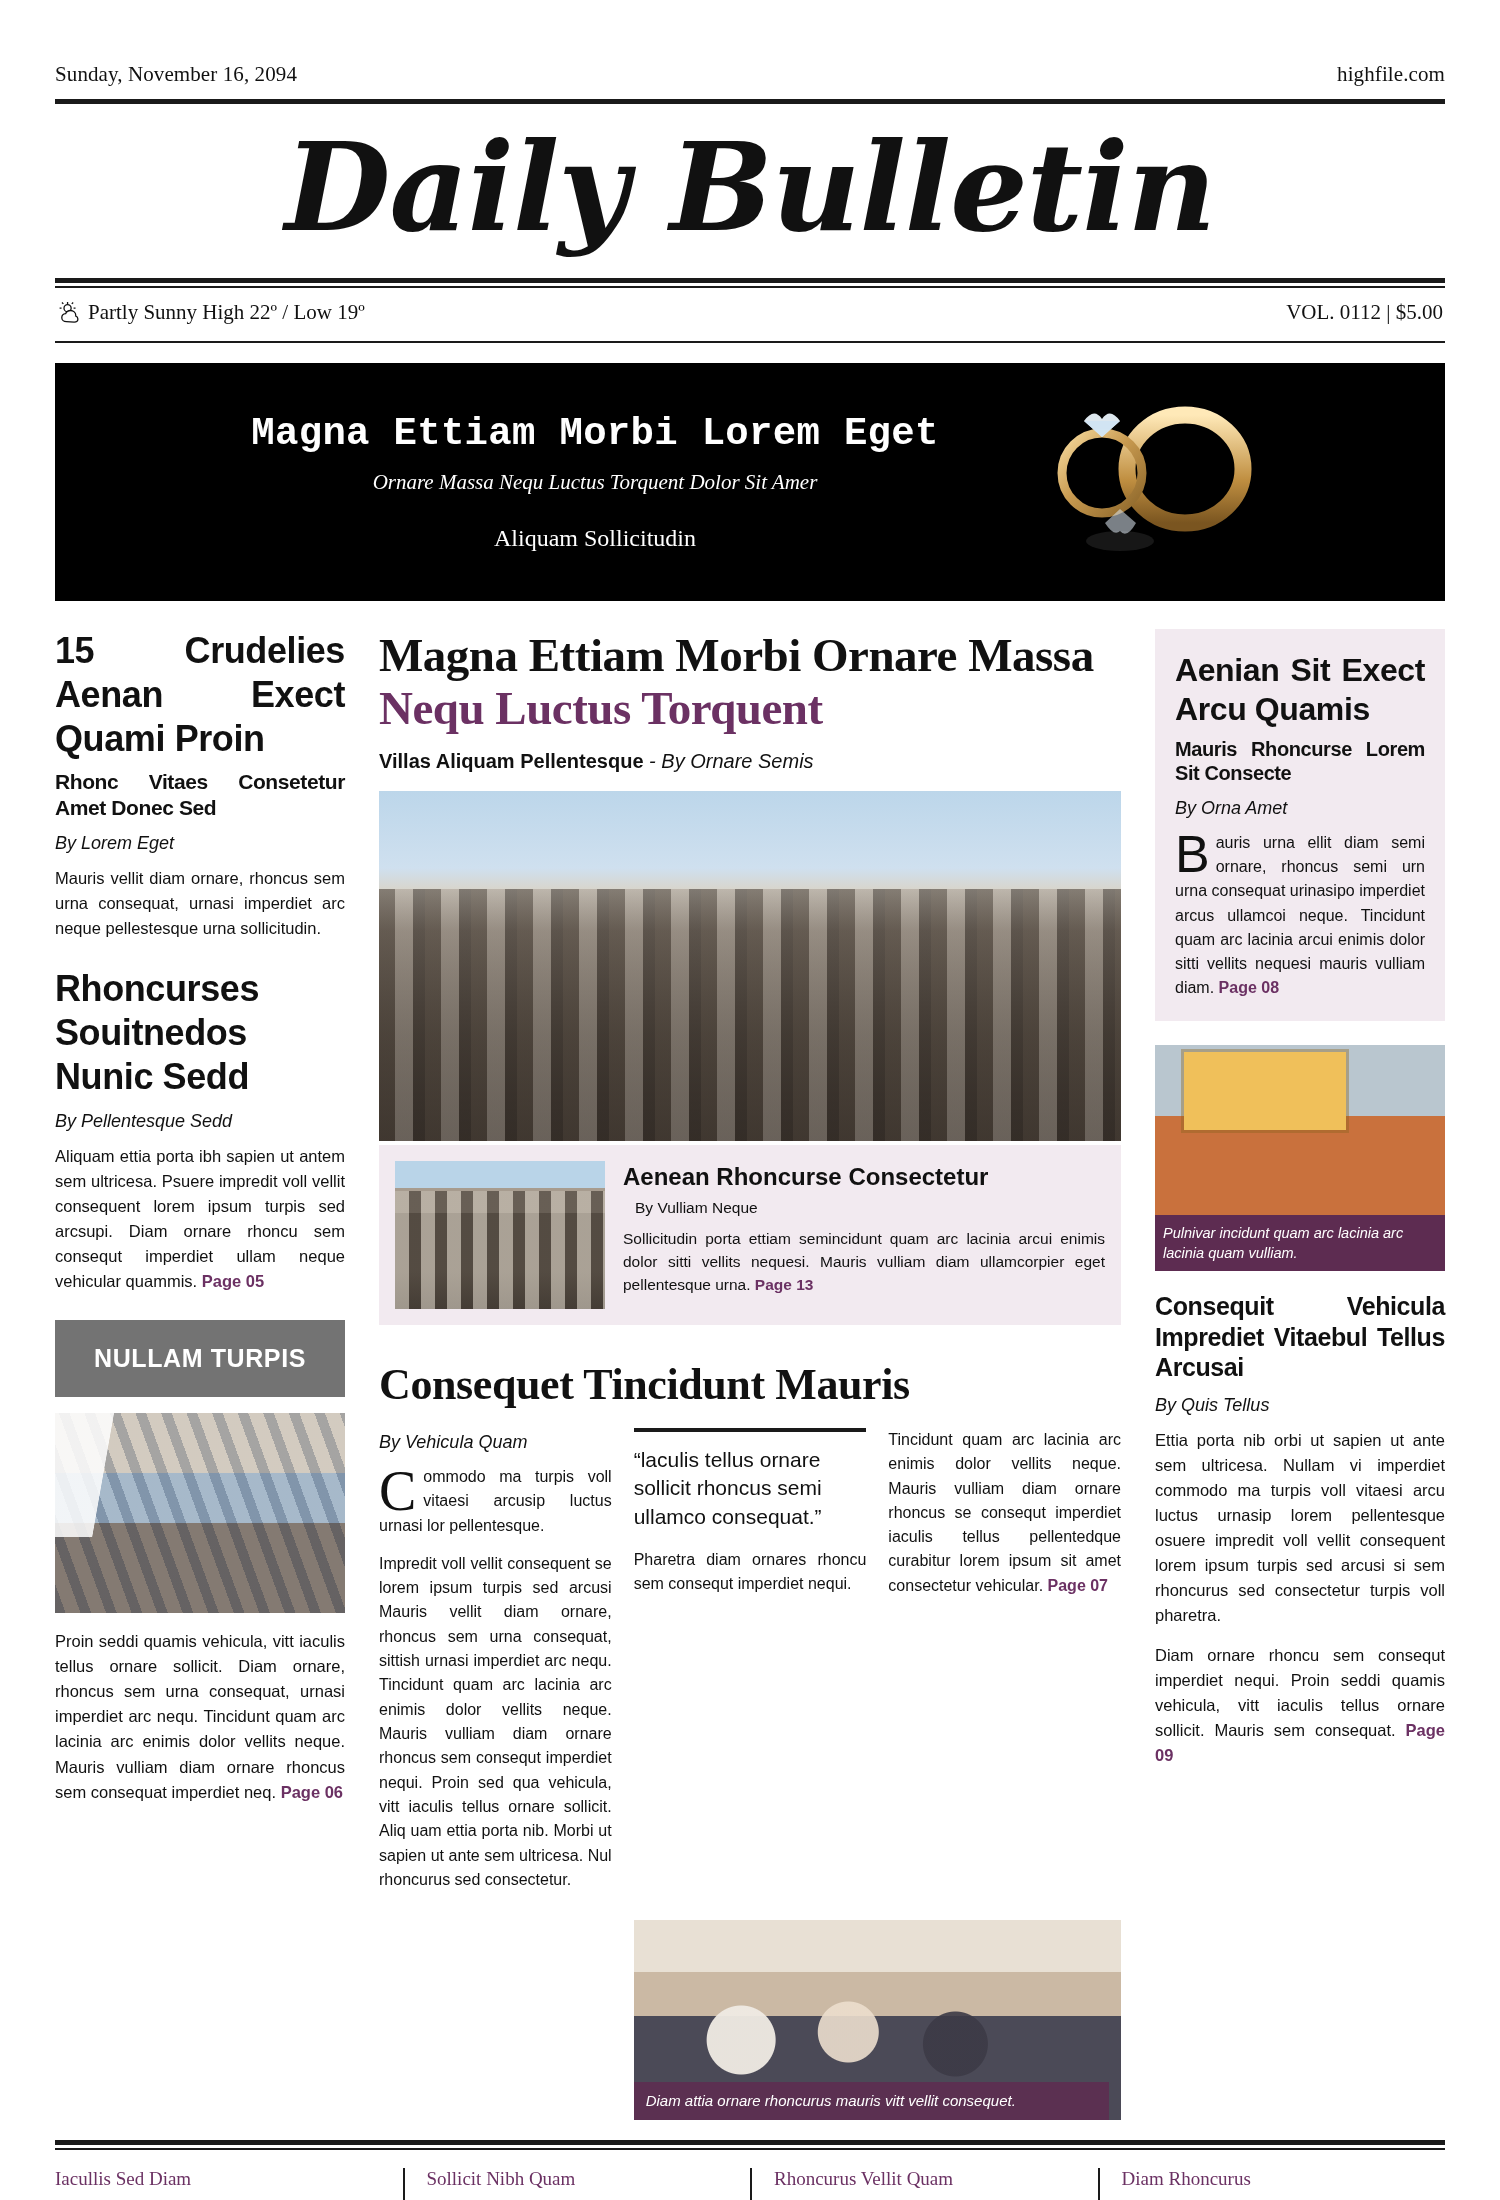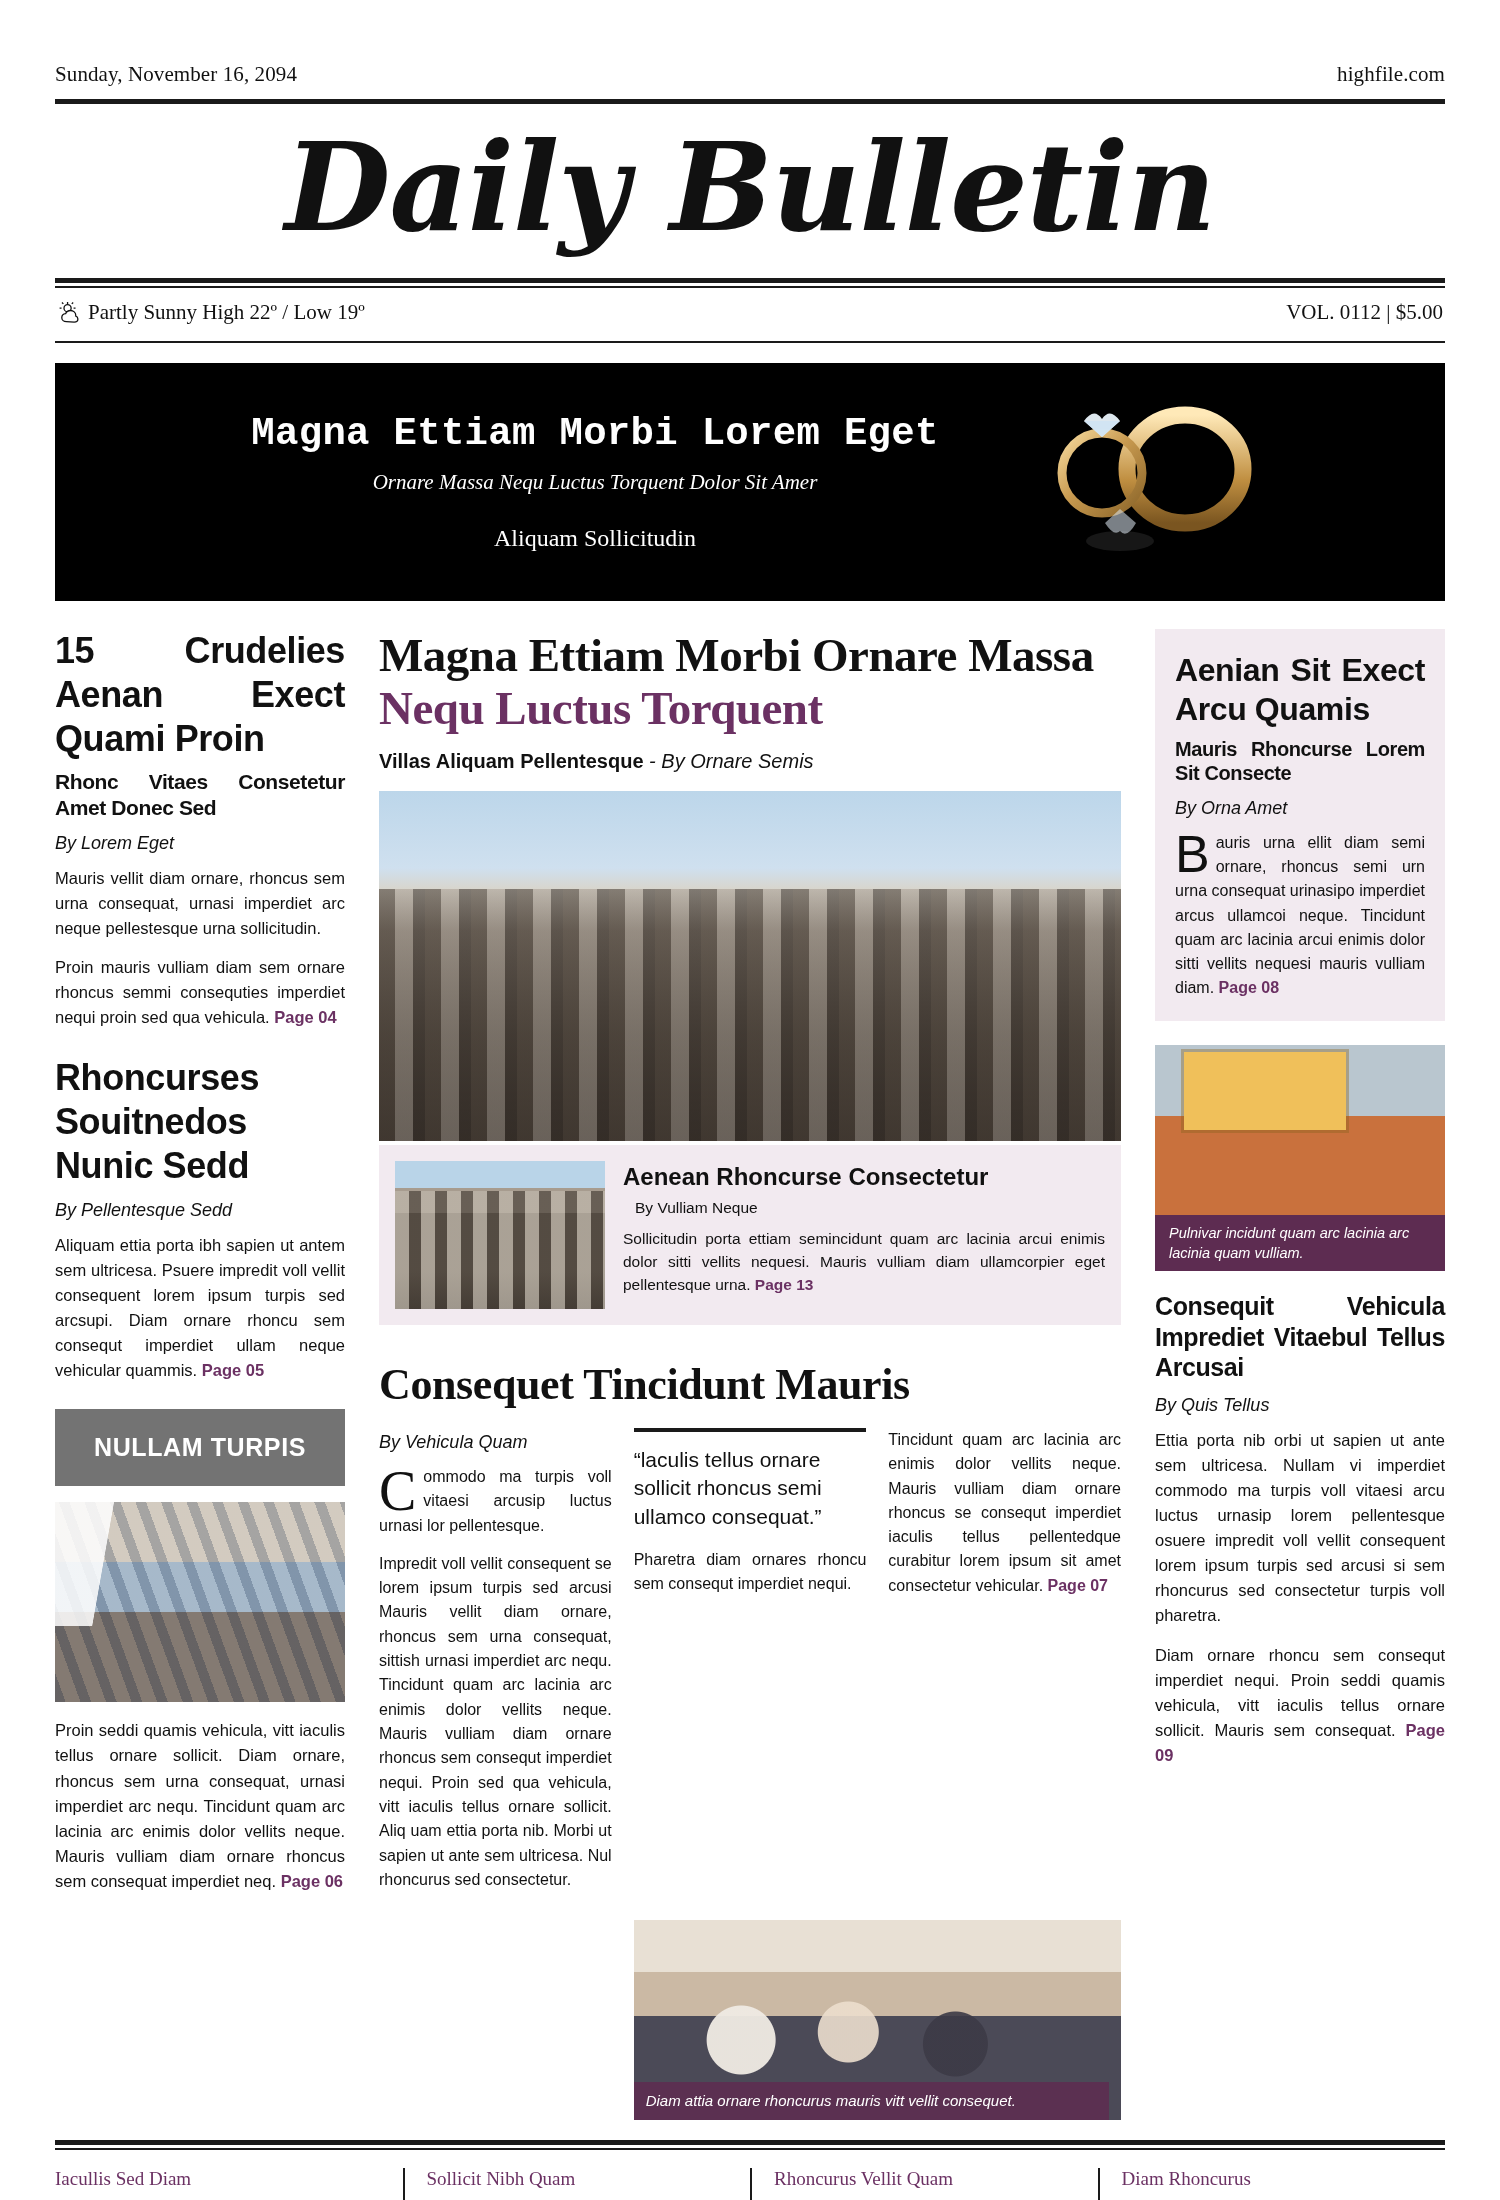--- a/index.html
+++ b/index.html
@@ -264,21 +264,21 @@
   }
   .rfig { position: relative; margin-top: 24px; }
   .rfig .ph { width: 100%; height: 170px; display: block; }
   .rfig .cap {
     background: #5d2c51;
     color: #fff;
     font-family: "Liberation Sans", sans-serif;
     font-style: italic;
     font-size: 14.5px;
     line-height: 1.4;
-    padding: 8px 14px;
+    padding: 8px 8px;
   }
   .col-right .h-sec { font-size: 25px; margin-top: 20px; }
 
   
   .footer-rules { margin-top: 20px; }
   .footer {
     display: grid;
     grid-template-columns: 1fr 1fr 1fr 1fr;
     margin-top: 18px;
   }
@@ -415,21 +415,20 @@
   </div>
 
   <div class="grid">
 
     <div class="col-left">
 
       <h2 class="hl-sans h1">15 Crudelies Aenan Exect Quami Proin</h2>
       <h3 class="hl-sans h2">Rhonc Vitaes Consetetur Amet Donec Sed</h3>
       <div class="byline">By Lorem Eget</div>
       <p class="body-txt">Mauris vellit diam ornare, rhoncus sem urna consequat, urnasi imperdiet arc neque pellestesque urna sollicitudin.</p>
-      <p class="body-txt"><span>Proin mauris vulliam diam sem ornare rhoncus semmi consequties imperdiet nequi proin sed qua vehicula.</span> <span class="pagelink">Page 04</span></p>
 
       <h2 class="hl-sans h-sec">Rhoncurses Souitnedos Nunic Sedd</h2>
       <div class="byline">By Pellentesque Sedd</div>
       <p class="body-txt"><span>Aliquam ettia porta ibh sapien ut antem sem ultricesa. Psuere impredit voll vellit consequent lorem ipsum turpis sed arcsupi. Diam ornare rhoncu sem consequt imperdiet ullam neque vehicular quammis.</span> <span class="pagelink">Page 05</span></p>
 
       <div class="tagbar">NULLAM TURPIS</div>
 
       <div class="ph-protest photo" style="height:200px"></div>
 
       <p class="body-txt" style="margin-top:16px"><span>Proin seddi quamis vehicula, vitt iaculis tellus ornare sollicit. Diam ornare, rhoncus sem urna consequat, urnasi imperdiet arc nequ. Tincidunt quam arc lacinia arc enimis dolor vellits neque. Mauris vulliam diam ornare rhoncus sem consequat imperdiet neq.</span> <span class="pagelink">Page 06</span></p>

